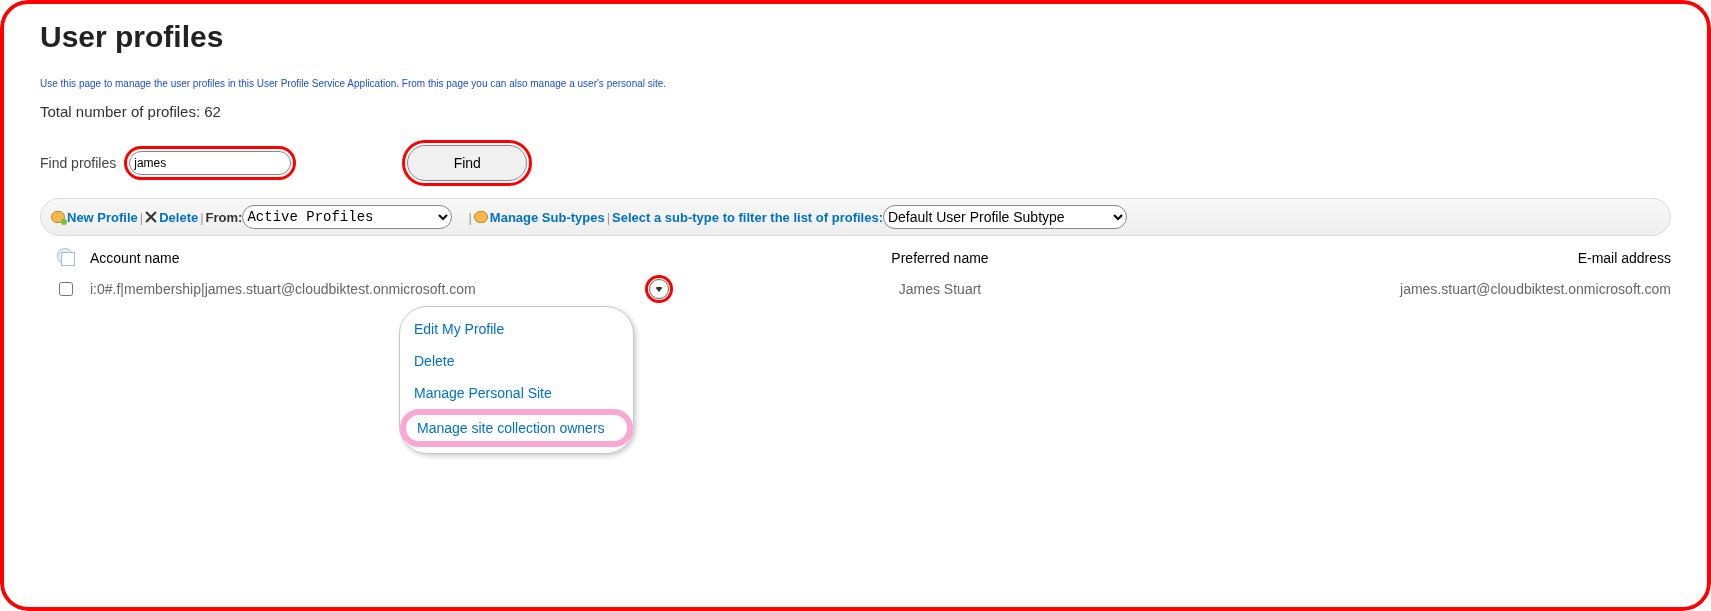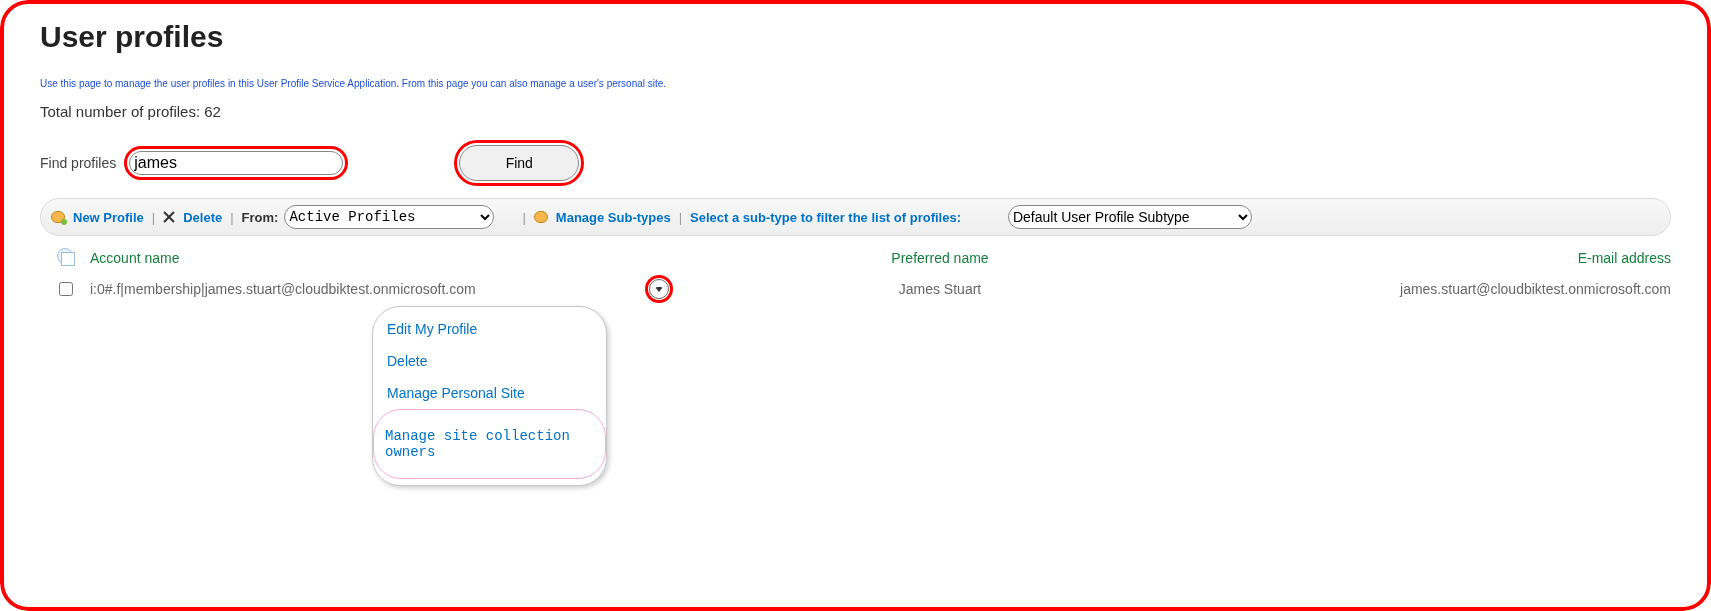--- a/index.html
+++ b/index.html
@@ -40,42 +40,41 @@
   }
   .find-label {
     font-size: 14px;
     color: #444;
   }
   .hl-red {
     border: 3px solid #ff0000;
     padding: 2px;
   }
   .find-input {
-    width: 214px;
+    width: 162px;
     height: 24px;
-    font-size: 16px;
+    font-size: 12px;
     padding: 1px 4px;
     border: 1px solid #888;
     background: #fff;
   }
   .find-btn {
     width: 120px;
     height: 36px;
     font-size: 14px;
     background: #f0f0f0;
     border: 1px solid #888;
     cursor: pointer;
   }
   .toolbar {
     background: linear-gradient(#f8f8f8, #eeeeee);
     border: 1px solid #ddd;
     padding: 6px 10px;
     display: flex;
     align-items: center;
-    gap: 6px;
     font-size: 13px;
   }
   .tb-link {
     color: #0072c6;
     cursor: pointer;
     font-weight: 600;
     font-size: 13px;
   }
   .tb-text {
     color: #0072c6;
@@ -91,21 +90,21 @@
     font-weight: 600;
     font-size: 13px;
   }
   .tb-select {
     font-size: 14px;
     height: 24px;
     border: 1px solid #888;
     background: #fff;
   }
   .view-select { width: 210px; font-family: Liberation Mono, monospace; }
-  .sub-select { width: 244px; margin-left: 41px; }
+  .sub-select { width: 244px; }
   .icon-newprofile {
     display: inline-block;
     width: 14px;
     height: 12px;
     background: #f7b84b;
     border: 1px solid #c08a1e;
     position: relative;
     vertical-align: middle;
     margin-right: 2px;
   }
@@ -142,21 +141,21 @@
     margin-right: 2px;
   }
 
   .data-area {
     margin-top: 6px;
     font-size: 14px;
   }
   .grid-header {
     display: flex;
     align-items: center;
-    color: #15803d;
+    color: #000000;
     padding: 6px 0;
   }
   .col-cb { width: 50px; text-align: center; }
   .col-acct { width: 555px; }
   .col-dd { width: 30px; }
   .col-pref { width: 530px; text-align: center; }
   .col-email { flex: 1; text-align: right; }
   .header-cb-icon {
     display: inline-block;
     width: 16px; height: 16px;
@@ -200,38 +199,37 @@
     border-top: 5px solid #333;
   }
   .dd-hl {
     border: 3px solid #ff0000;
     padding: 1px;
     display: inline-flex;
   }
 
   .dropdown-menu {
     position: absolute;
-    left: 368px;
+    left: 395px;
     top: 302px;
     width: 235px;
     background: #fff;
     border: 1px solid #c8c8c8;
     box-shadow: 2px 2px 5px rgba(0,0,0,0.2);
     padding: 6px 0;
   }
   .dd-item {
     padding: 8px 14px;
     font-size: 14px;
     color: #0072c6;
     cursor: pointer;
   }
   .dd-item.hl {
-    border: 1px solid #f9a8d4;
-    padding: 18px 11px;
-    font-family: Liberation Mono, monospace;
+    border: 6px solid #f9a8d4;
+    padding: 5px 11px;
   }
 </style>
 </head>
 <body>
 
 <div class="frame">
 
   <h1 class="page-title">User profiles</h1>
 
   <p class="desc">Use this page to manage the user profiles in this User Profile Service Application. From this page you can also manage a user's personal site.</p>

